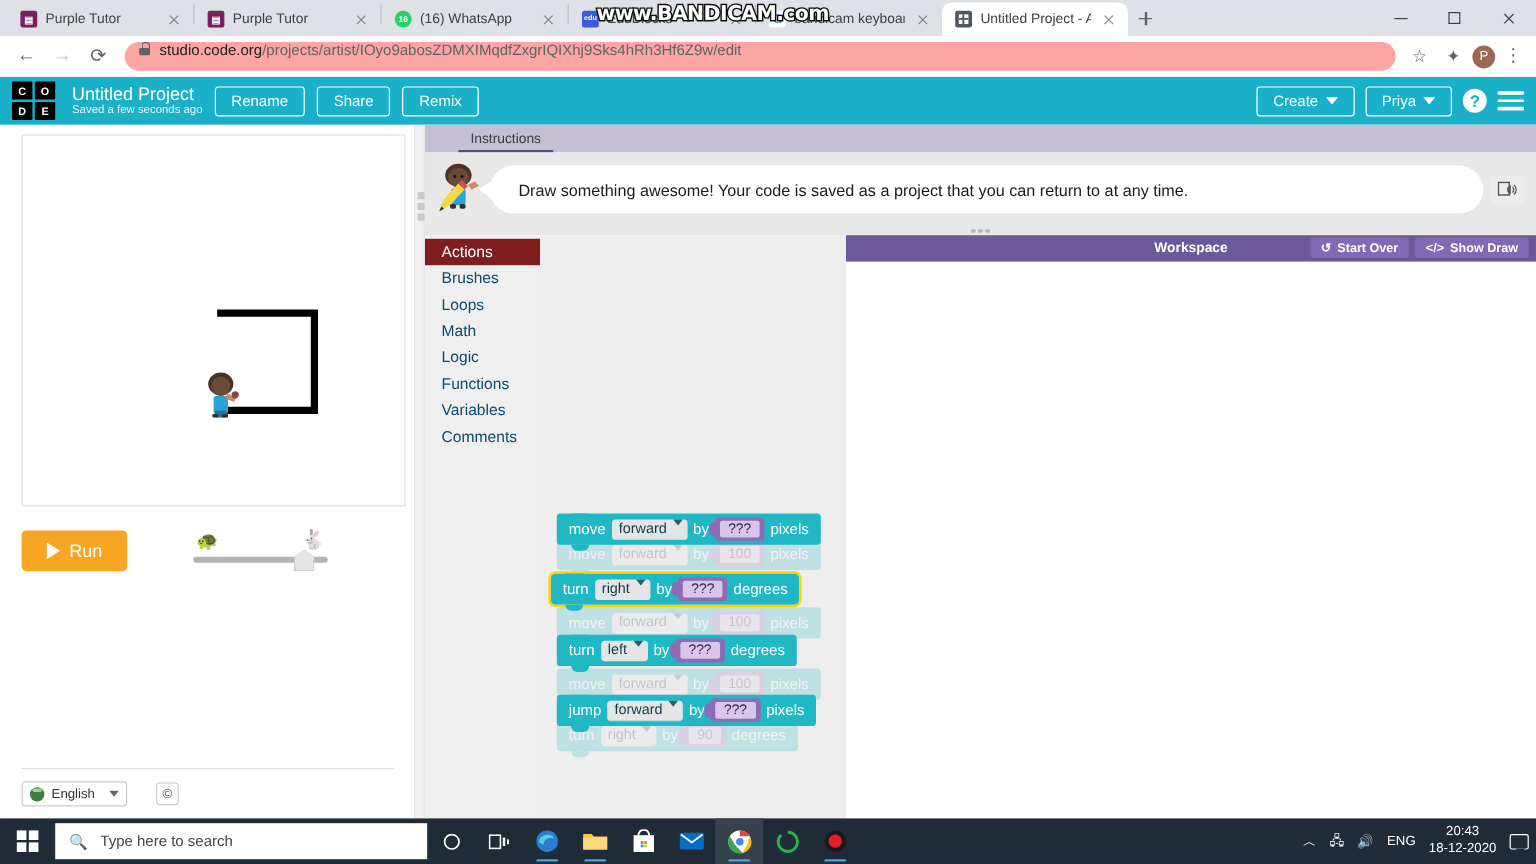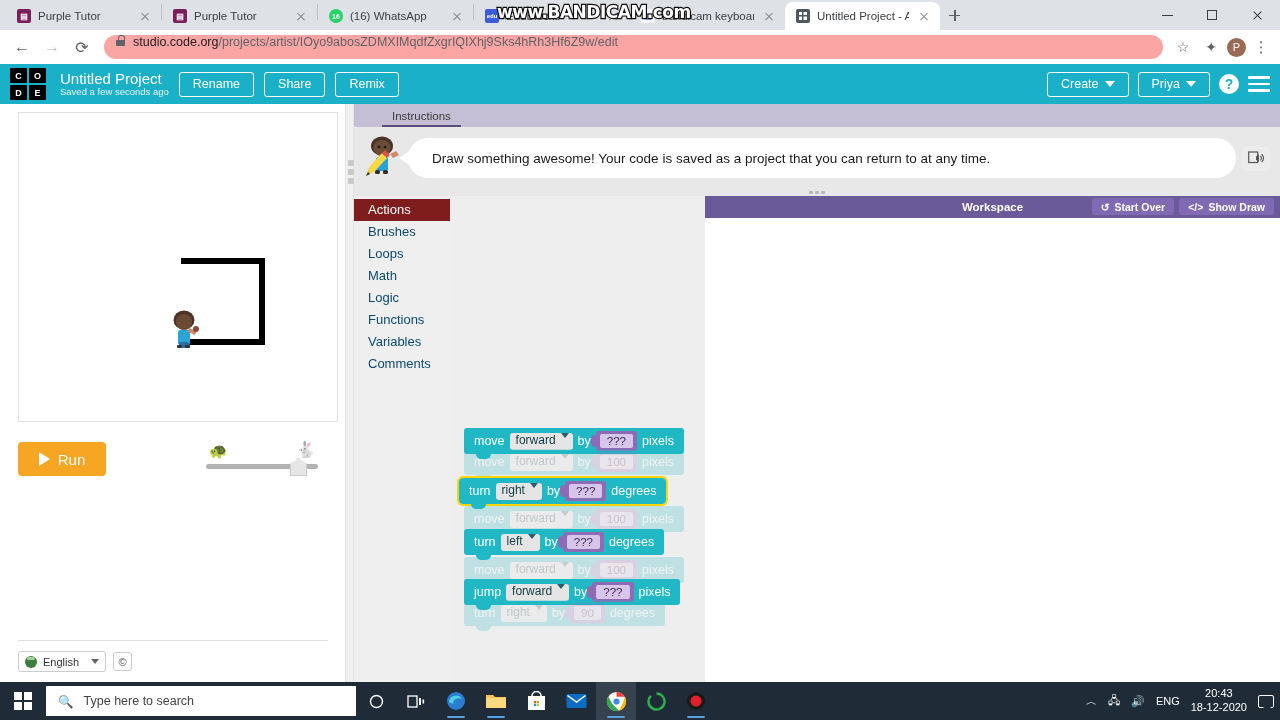--- a/index.html
+++ b/index.html
@@ -90,35 +90,35 @@
   .caret { width:0;height:0;border-left:5px solid transparent;border-right:5px solid transparent;border-top:6px solid #fff; }
   .help-ic { width:20px;height:20px;border-radius:50%;background:#fff;color:#1ab0c8;font-size:14px;font-weight:bold;display:flex;align-items:center;justify-content:center; }
   .burger { width:22px;display:flex;flex-direction:column;gap:4px; }
   .burger i{display:block;height:2.5px;background:#fff;border-radius:1px;}
 
   .body-area { display:flex; height:578px; }
 
   
   .left-col { width:345px; background:#fff; position:relative; }
   .canvas-wrap { margin:8px 10px 0 18px; width:320px; height:310px; background:#fff; border:1px solid #e2e2e2; position:relative; }
-  .run-row { display:flex; align-items:center; margin:20px 0 0 18px; gap:100px; }
+  .run-row { display:flex; align-items:center; margin:20px 0 0 18px; gap:55px; }
   .run-btn {
     background:#f7a623; color:#fff; border:none; border-radius:4px;
     height:34px; width:88px; font-size:15px; display:flex; align-items:center; justify-content:center; gap:8px;
   }
   .play-tri { width:0;height:0;border-left:11px solid #fff;border-top:7px solid transparent;border-bottom:7px solid transparent; }
   .speed { position:relative; width:112px; height:34px; }
   .speed-track { position:absolute; left:0; top:22px; width:112px; height:5px; background:#b3b3b3; border-radius:3px; }
   .speed-thumb { position:absolute; left:84px; top:16px; width:17px; height:18px; background:#e6e6e6; border:1px solid #ccc;
                  clip-path: polygon(50% 0,100% 32%,100% 100%,0 100%,0 32%); }
   .turtle-ic { position:absolute; left:3px; top:0; font-size:15px; color:#333; }
   .rabbit-ic { position:absolute; left:90px; top:-2px; font-size:16px; color:#333; }
   .left-footer { position:absolute; left:18px; bottom:10px; width:310px; }
   .lf-line { height:1px; background:#ddd; margin-bottom:10px; }
-  .lf-row { display:flex; align-items:center; gap:7px; }
+  .lf-row { display:flex; align-items:center; gap:24px; }
   .lang-sel {
     border:1px solid #ccc; border-radius:3px; background:#fff; height:21px;
     display:flex; align-items:center; gap:6px; padding:0 6px; font-size:11px; color:#333;
   }
   .globe { width:12px;height:12px;border-radius:50%;background:#3d7d3f;position:relative;overflow:hidden; }
   .globe:before{content:"";position:absolute;left:2px;top:1px;width:8px;height:3px;background:#9fd29f;border-radius:2px;}
   .chev-sm { width:0;height:0;border-left:4px solid transparent;border-right:4px solid transparent;border-top:5px solid #666;margin-left:6px; }
   .copyr { width:19px;height:19px;border:1px solid #ccc;border-radius:3px;display:flex;align-items:center;justify-content:center;font-size:11px;color:#555;background:#fff; }
 
   .vdivider { width:9px; background:#f0f0f0; border-left:1px solid #e4e4e4; border-right:1px solid #e4e4e4; position:relative; }

